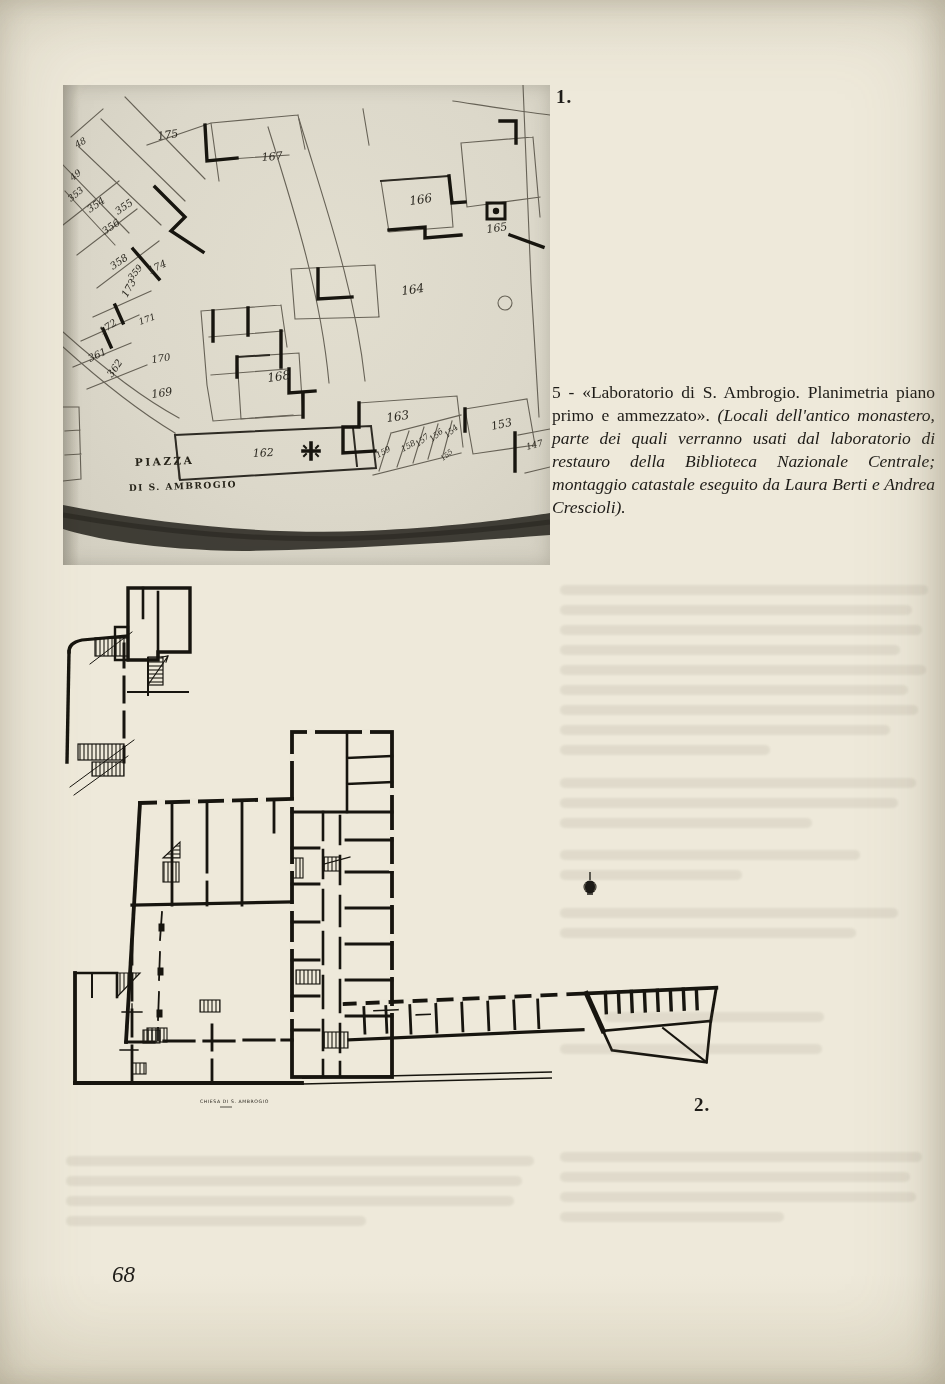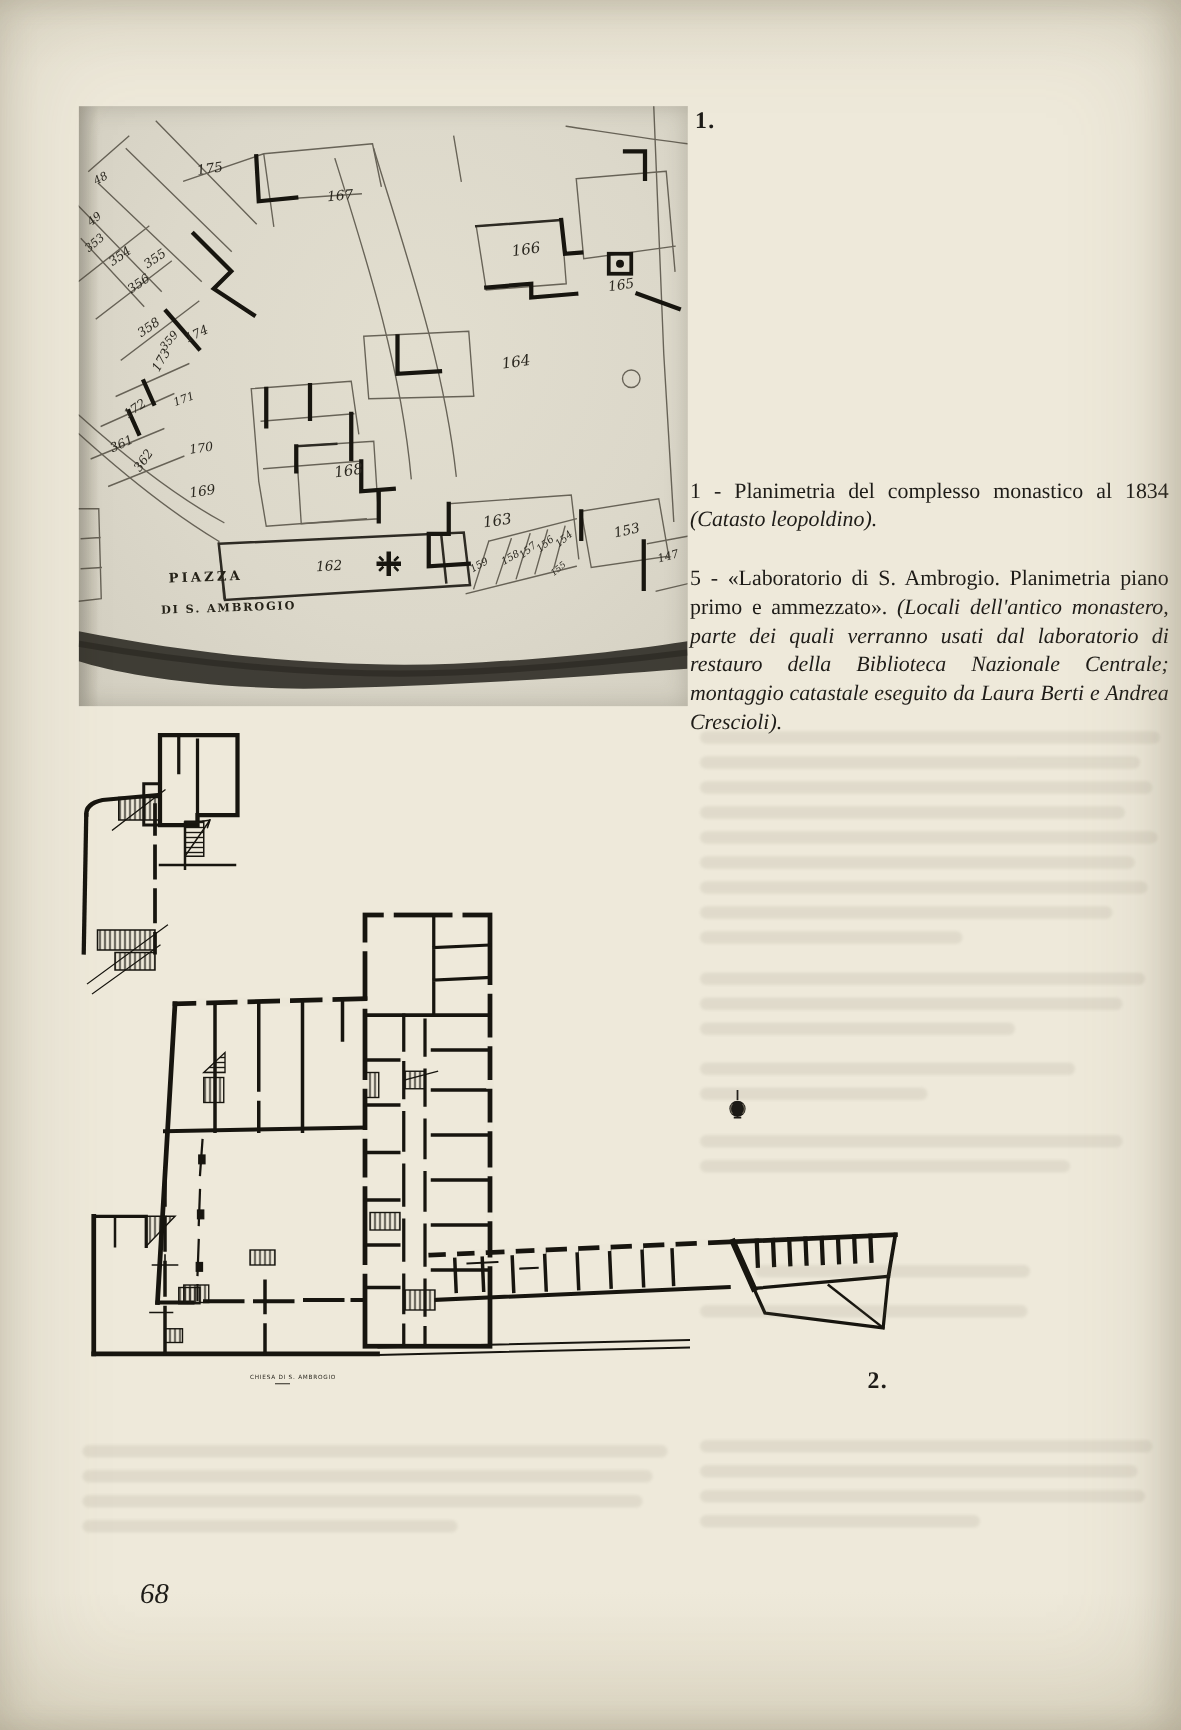--- a/index.html
+++ b/index.html
@@ -143,21 +143,20 @@
 
       <text class="maplbl" x="72" y="381" font-size="10.5" letter-spacing="2.5" transform="rotate(-2 72 381)">PIAZZA</text>
       <text class="maplbl" x="66" y="406" font-size="9" letter-spacing="1.5" transform="rotate(-2 66 406)">DI S. AMBROGIO</text>
     </svg>
   </div>
 
   <div class="figno" style="left:556px; top:86px;">1.</div>
   <div class="figno" style="left:694px; top:1094px;">2.</div>
 
   <div class="captions">
-    <p><span>1 - Planimetria del complesso monastico al 1834 </span><span class="it">(Catasto leopoldino).</span></p>
     <p><span>5 - «Laboratorio di S. Ambrogio. Planimetria piano primo e ammezzato». </span><span class="it">(Locali dell'antico monastero, parte dei quali verranno usati dal laboratorio di restauro della Biblioteca Nazionale Centrale; montaggio catastale eseguito da Laura Berti e Andrea Crescioli).</span></p>
   </div>
 
   <svg class="plan" viewBox="0 0 660 545">
     <defs>
       <pattern id="hv" width="4" height="4" patternUnits="userSpaceOnUse">
         <path d="M2,0 V4" stroke="#1a1812" stroke-width="1.1"></path>
       </pattern>
       <pattern id="hh" width="4" height="4" patternUnits="userSpaceOnUse">
         <path d="M0,2 H4" stroke="#1a1812" stroke-width="1.1"></path>

